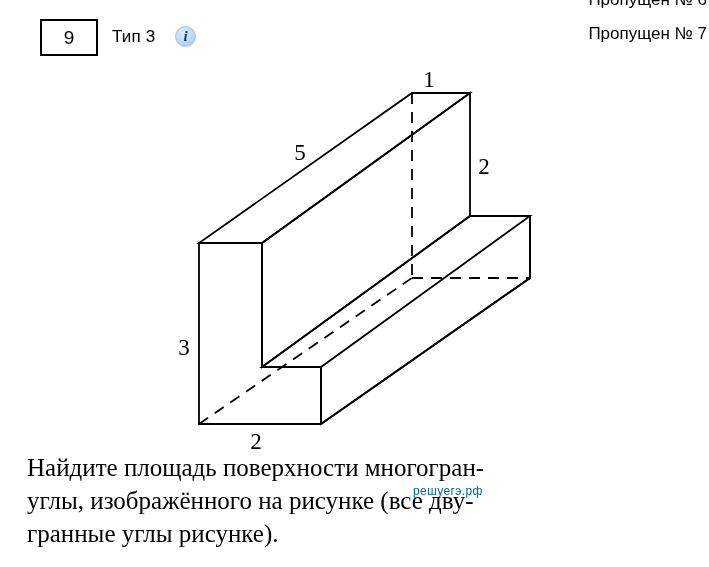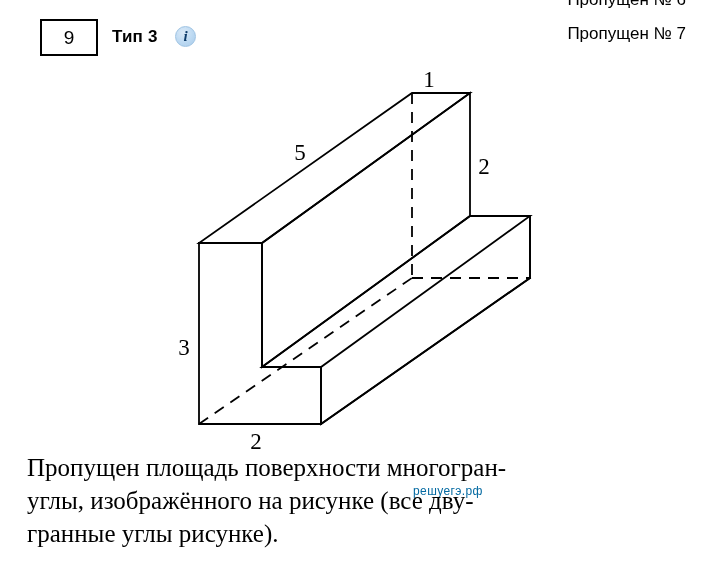--- a/index.html
+++ b/index.html
@@ -33,21 +33,21 @@
     align-items: center;
     justify-content: center;
     font-size: 19px;
     font-family: "Liberation Sans", sans-serif;
     background: #fff;
   }
   #task-type-label {
     position: absolute;
     left: 112px; top: 27px;
     font-size: 17px;
-    font-weight: bold;
+    font-weight: normal;
     letter-spacing: 0.2px;
   }
   #info-icon {
     position: absolute;
     left: 175px; top: 26px;
     width: 21px; height: 21px;
     border-radius: 50%;
     background: radial-gradient(circle at 38% 30%, #dbeaf8 0%, #bcd9f2 55%, #a9cbe9 100%);
     border: 1px solid #9ec3e3;
     box-sizing: border-box;
@@ -59,21 +59,21 @@
     font-family: "Liberation Serif", serif;
     font-style: italic;
     font-weight: bold;
     font-size: 15px;
     color: #0f3d6b;
     line-height: 1;
     margin-top: -1px;
   }
   .skipped-line {
     position: absolute;
-    right: 23px;
+    right: 2px;
     font-size: 17px;
     white-space: nowrap;
     text-align: right;
   }
   #skipped-line-1 { top: -10px; }
   #skipped-line-2 { top: 24px; }
 
   
   #figure-area {
     position: absolute;
@@ -172,16 +172,16 @@
 
     <text class="fig-label" x="184" y="293" text-anchor="middle">3</text>
 
     <text class="fig-label" x="256" y="387" text-anchor="middle">2</text>
   </svg>
 
   <div id="watermark">решуегэ.рф</div>
 </div>
 
 <div id="problem-text">
-  <div>Пропущен площадь поверхности многогран-</div>
+  <div>Найдите площадь поверхности многогран-</div>
   <div>углы, изображённого на рисунке (все дву-</div>
   <div>гранные углы рисунке).</div>
 </div>
 
 </body></html>

